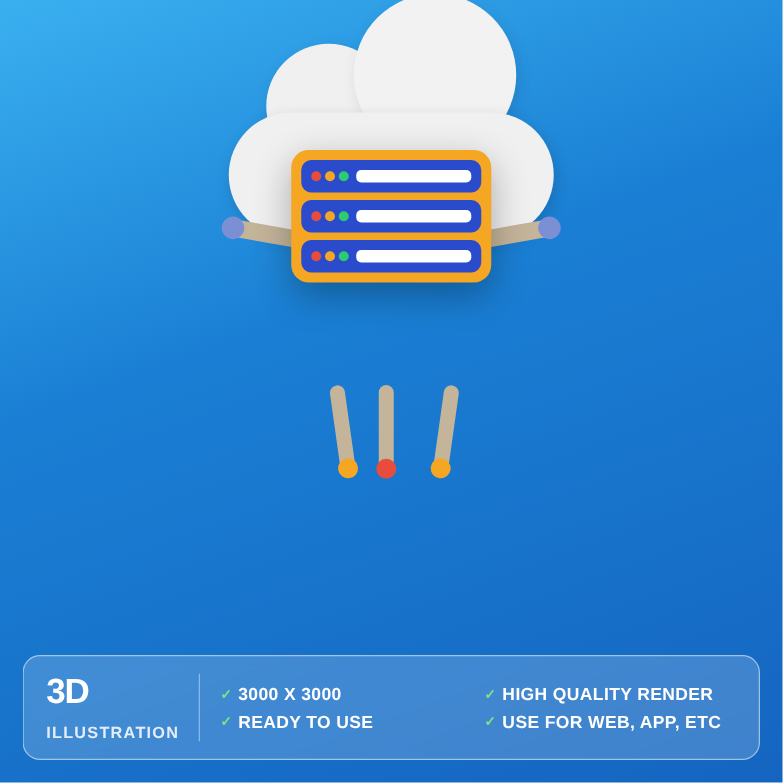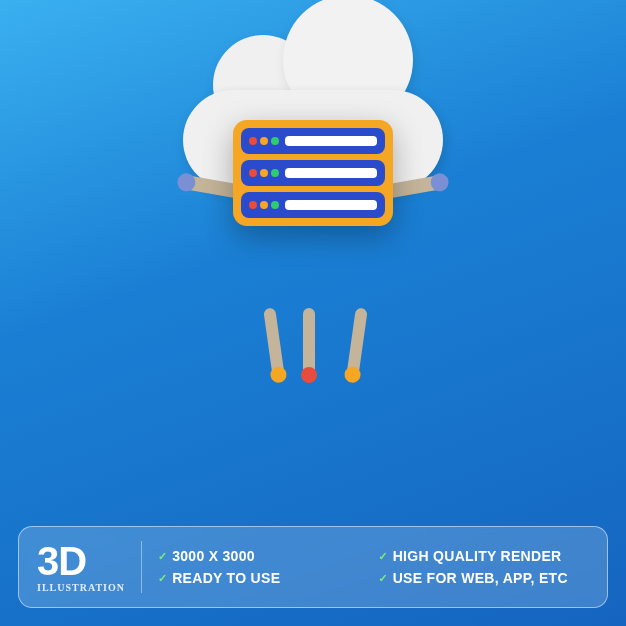--- a/index.html
+++ b/index.html
@@ -199,34 +199,33 @@
 
     .banner-3d {
       display: flex;
       flex-direction: column;
       align-items: flex-start;
       flex-shrink: 0;
       padding-right: 16px;
       border-right: 1px solid rgba(255,255,255,0.4);
     }
     .banner-3d-title {
-      font-size: 40px;
+      font-size: 28px;
       font-weight: 900;
       color: #fff;
       line-height: 1;
       letter-spacing: -1px;
     }
     .banner-3d-sub {
-      font-size: 10px;
+      font-size: 13px;
       color: rgba(255,255,255,0.85);
       letter-spacing: 1px;
       text-transform: uppercase;
       font-weight: 600;
-      margin-top: 1px;
-      font-family: Liberation Serif, serif;
+      margin-top: 11px;
     }
 
     .banner-checks {
       flex: 1;
       display: grid;
       grid-template-columns: 1fr 1fr;
       gap: 6px 10px;
     }
     .check-item {
       display: flex;

